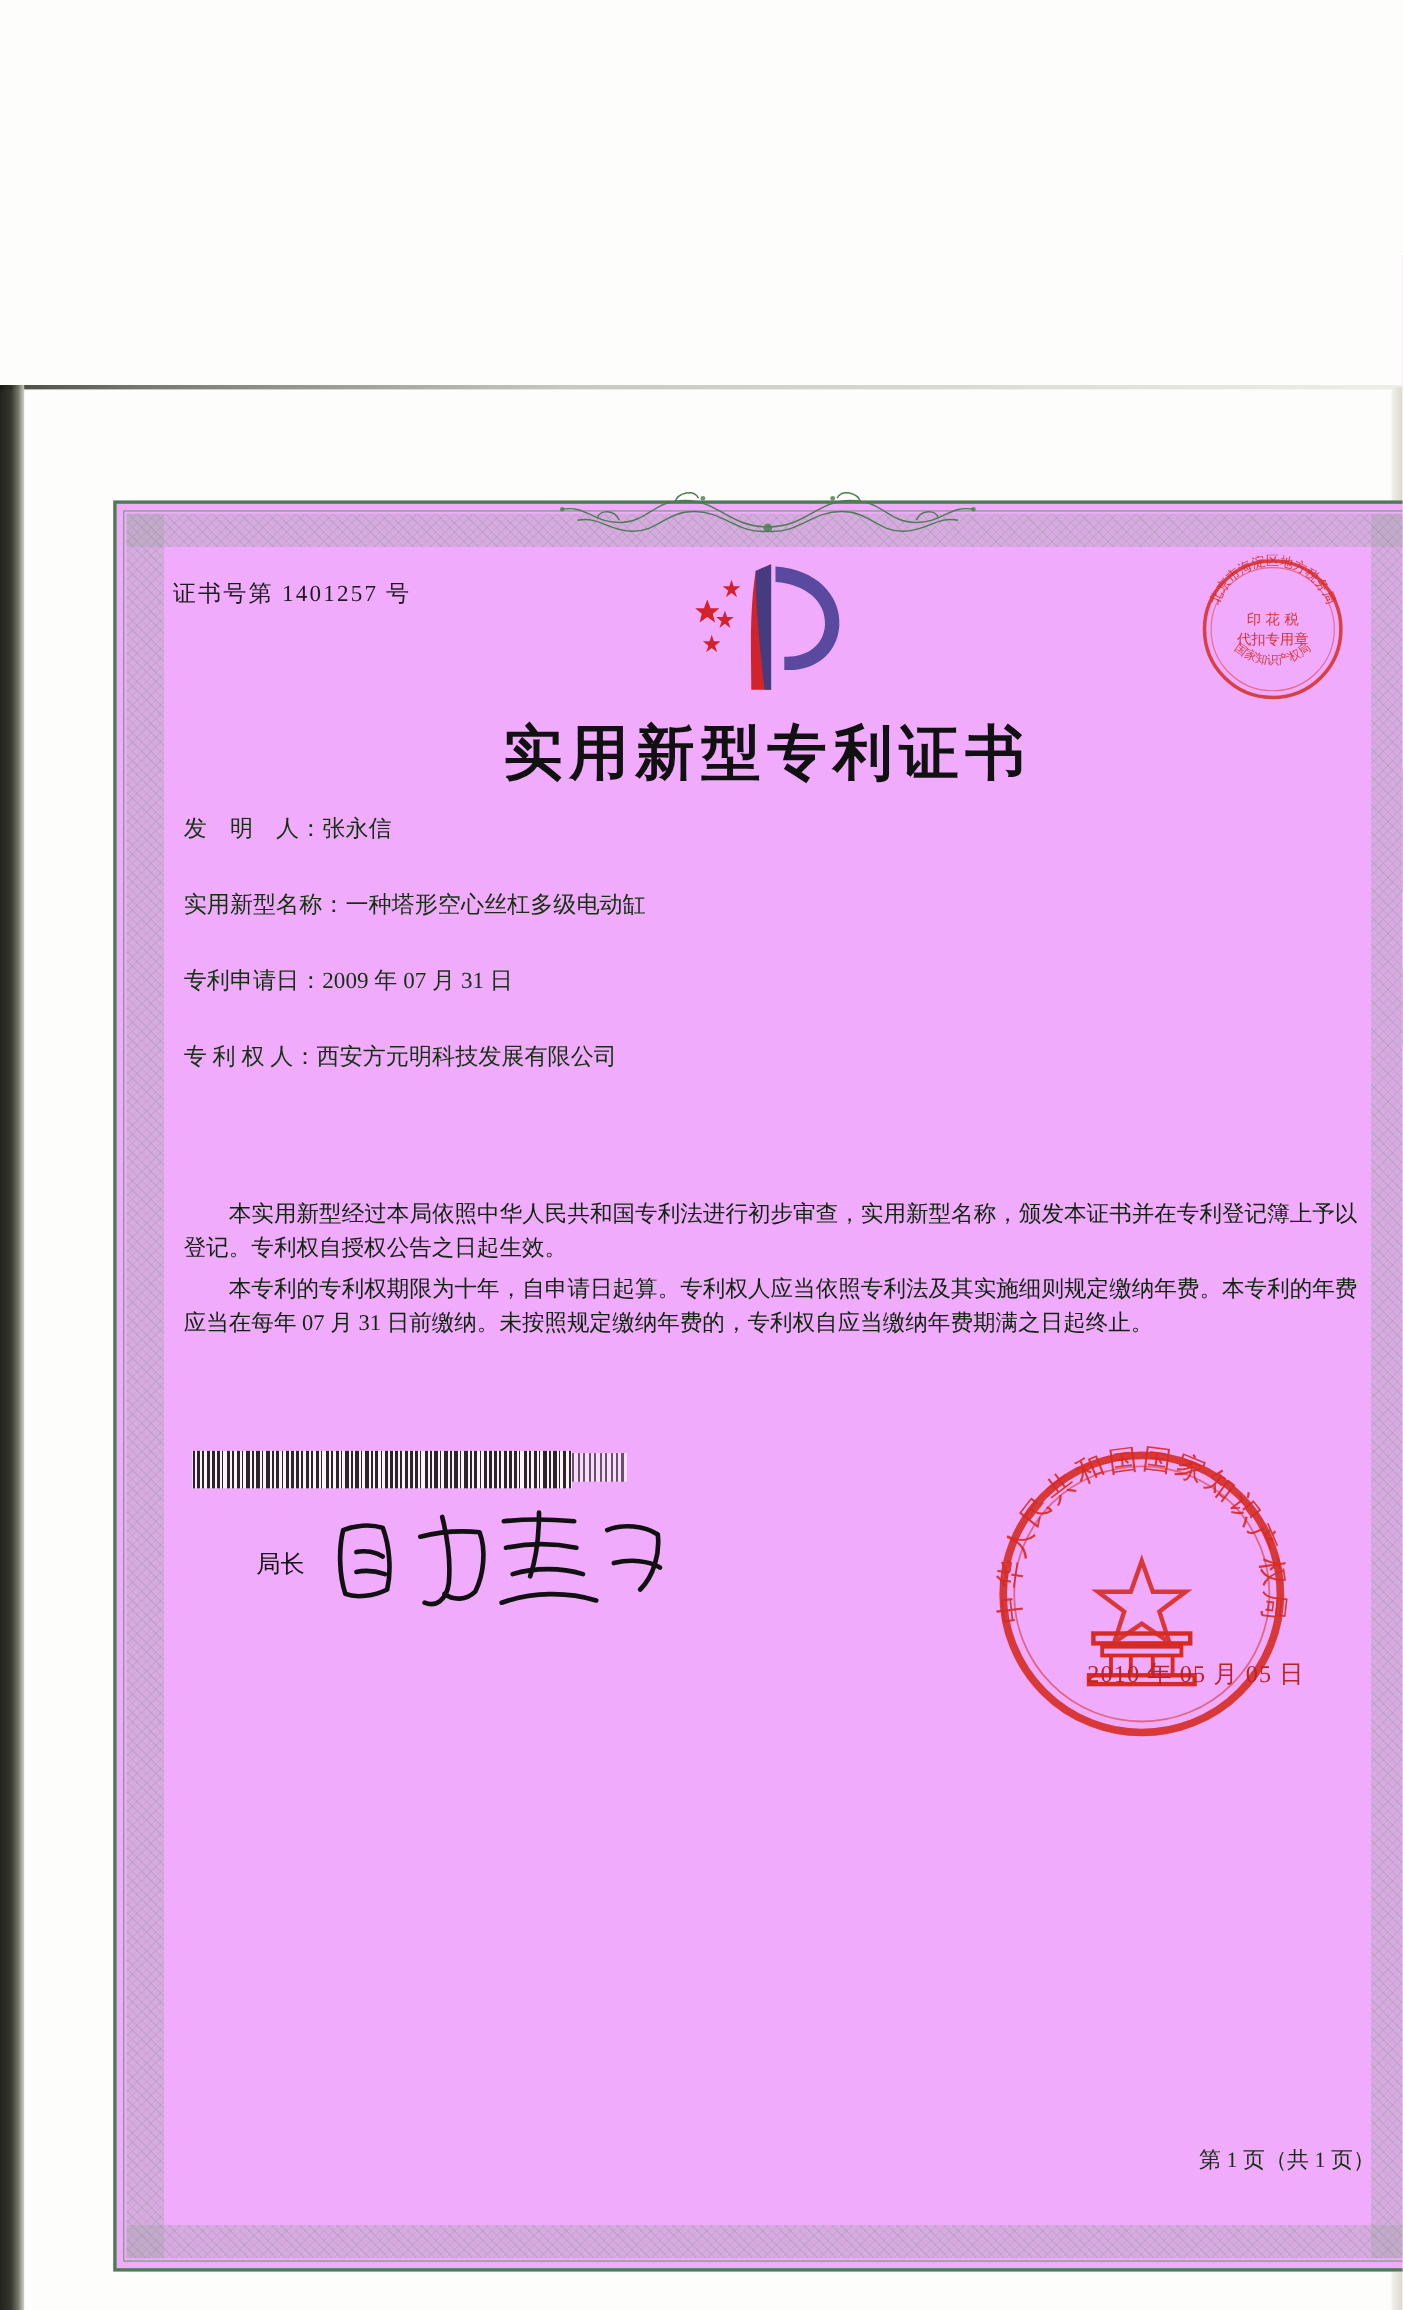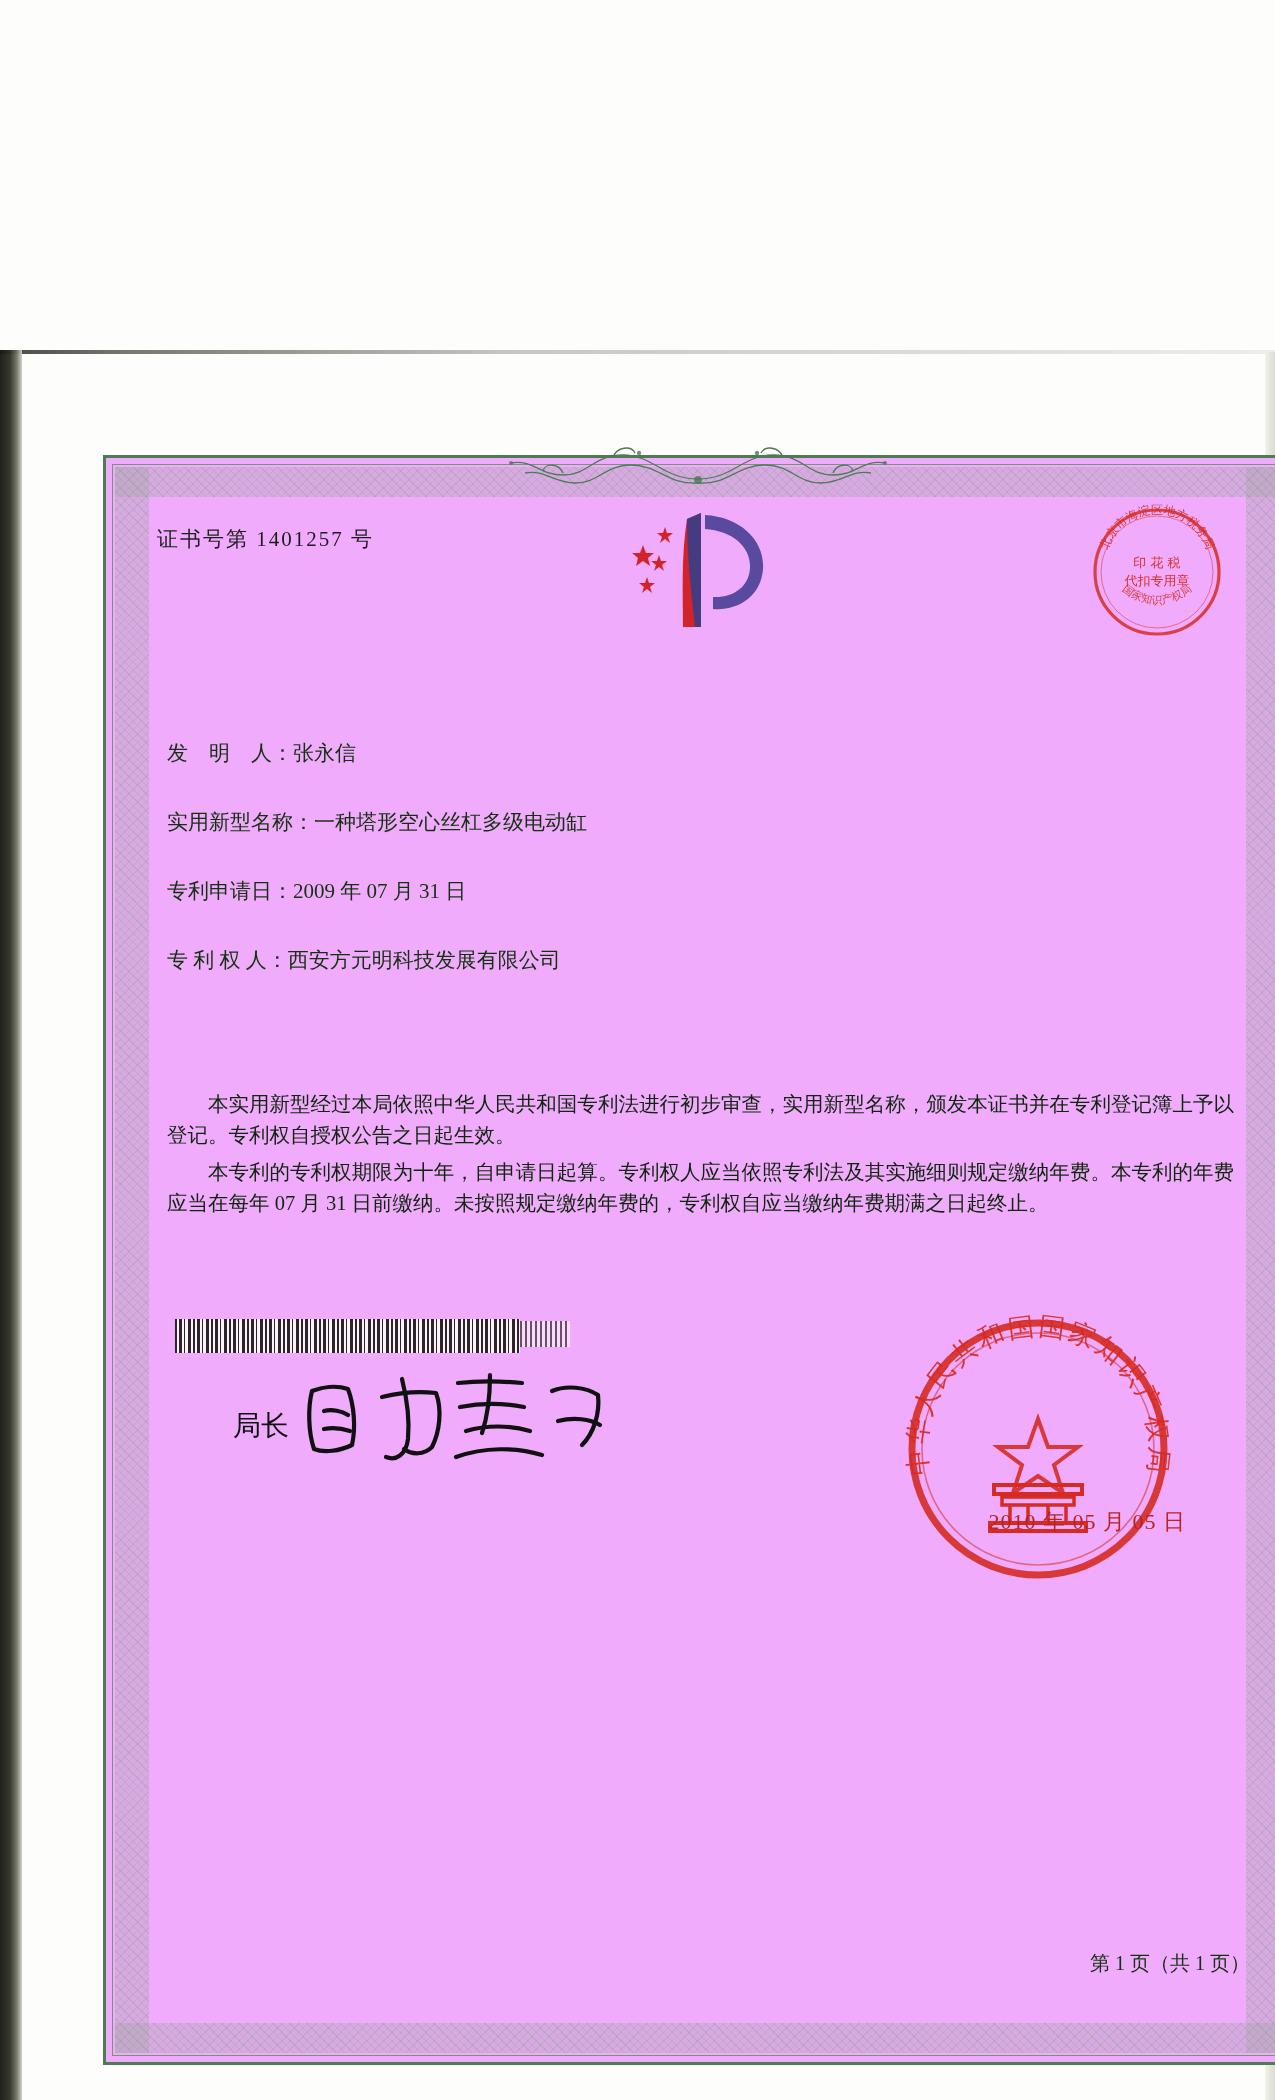--- a/index.html
+++ b/index.html
@@ -231,21 +231,21 @@
     background-image: repeating-linear-gradient(
       to right, #111 0 2px, #fdfdf6 2px 5px);
     opacity: .6;
   }
 
   
   .sig-label {
     position: absolute;
     left: 88px;
     top: 918px;
-    font-size: 28px;
+    font-size: 22px;
     color: #111;
   }
   .signature {
     position: absolute;
     left: 145px;
     top: 872px;
     width: 330px;
     height: 120px;
   }
 
@@ -338,20 +338,21 @@
           <textPath href="#taxArcTop" startOffset="50%" text-anchor="middle">北京市海淀区地方税务局</textPath>
         </text>
         <path id="taxArcBottom" d="M 26 72 A 52 52 0 0 0 124 72" fill="none"></path>
         <text font-size="11" fill="#d62b22" opacity=".85" font-family="'DejaVu Serif',serif">
           <textPath href="#taxArcBottom" startOffset="50%" text-anchor="middle">国家知识产权局</textPath>
         </text>
         <text x="75" y="70" font-size="13" fill="#d62b22" text-anchor="middle" opacity=".95" font-family="'DejaVu Serif',serif">印 花 税</text>
         <text x="75" y="88" font-size="13" fill="#d62b22" text-anchor="middle" opacity=".95" font-family="'DejaVu Serif',serif">代扣专用章</text>
       </svg>
 
+      <div class="cert-title">实用新型专利证书</div>
 
       <div class="fields">
         <div class="field">
           <span class="lbl">发　明　人：</span><span class="val">张永信</span>
         </div>
         <div class="field">
           <span class="lbl">实用新型名称：</span><span class="val">一种塔形空心丝杠多级电动缸</span>
         </div>
         <div class="field">
           <span class="lbl">专利申请日：</span><span class="val">2009 年 07 月 31 日</span>

